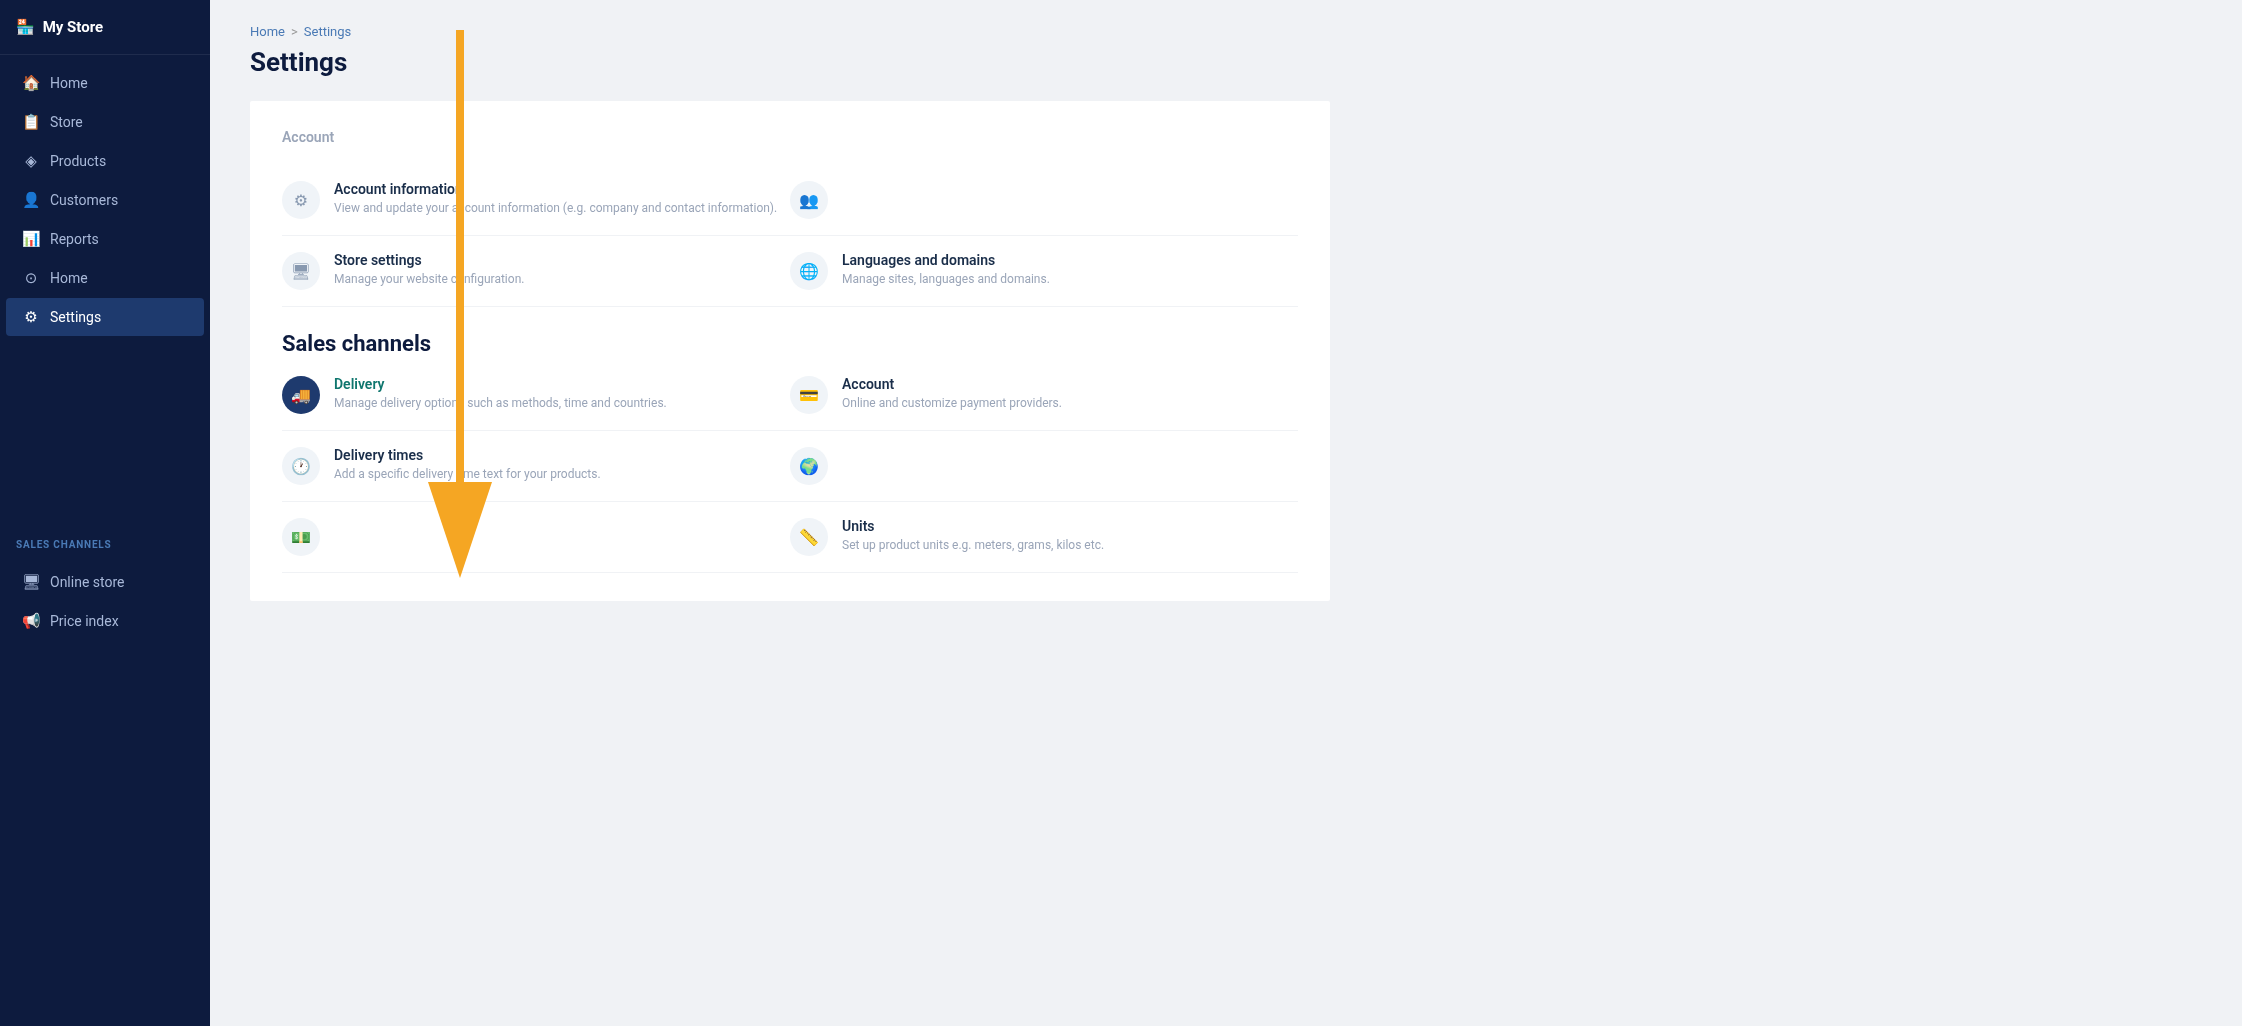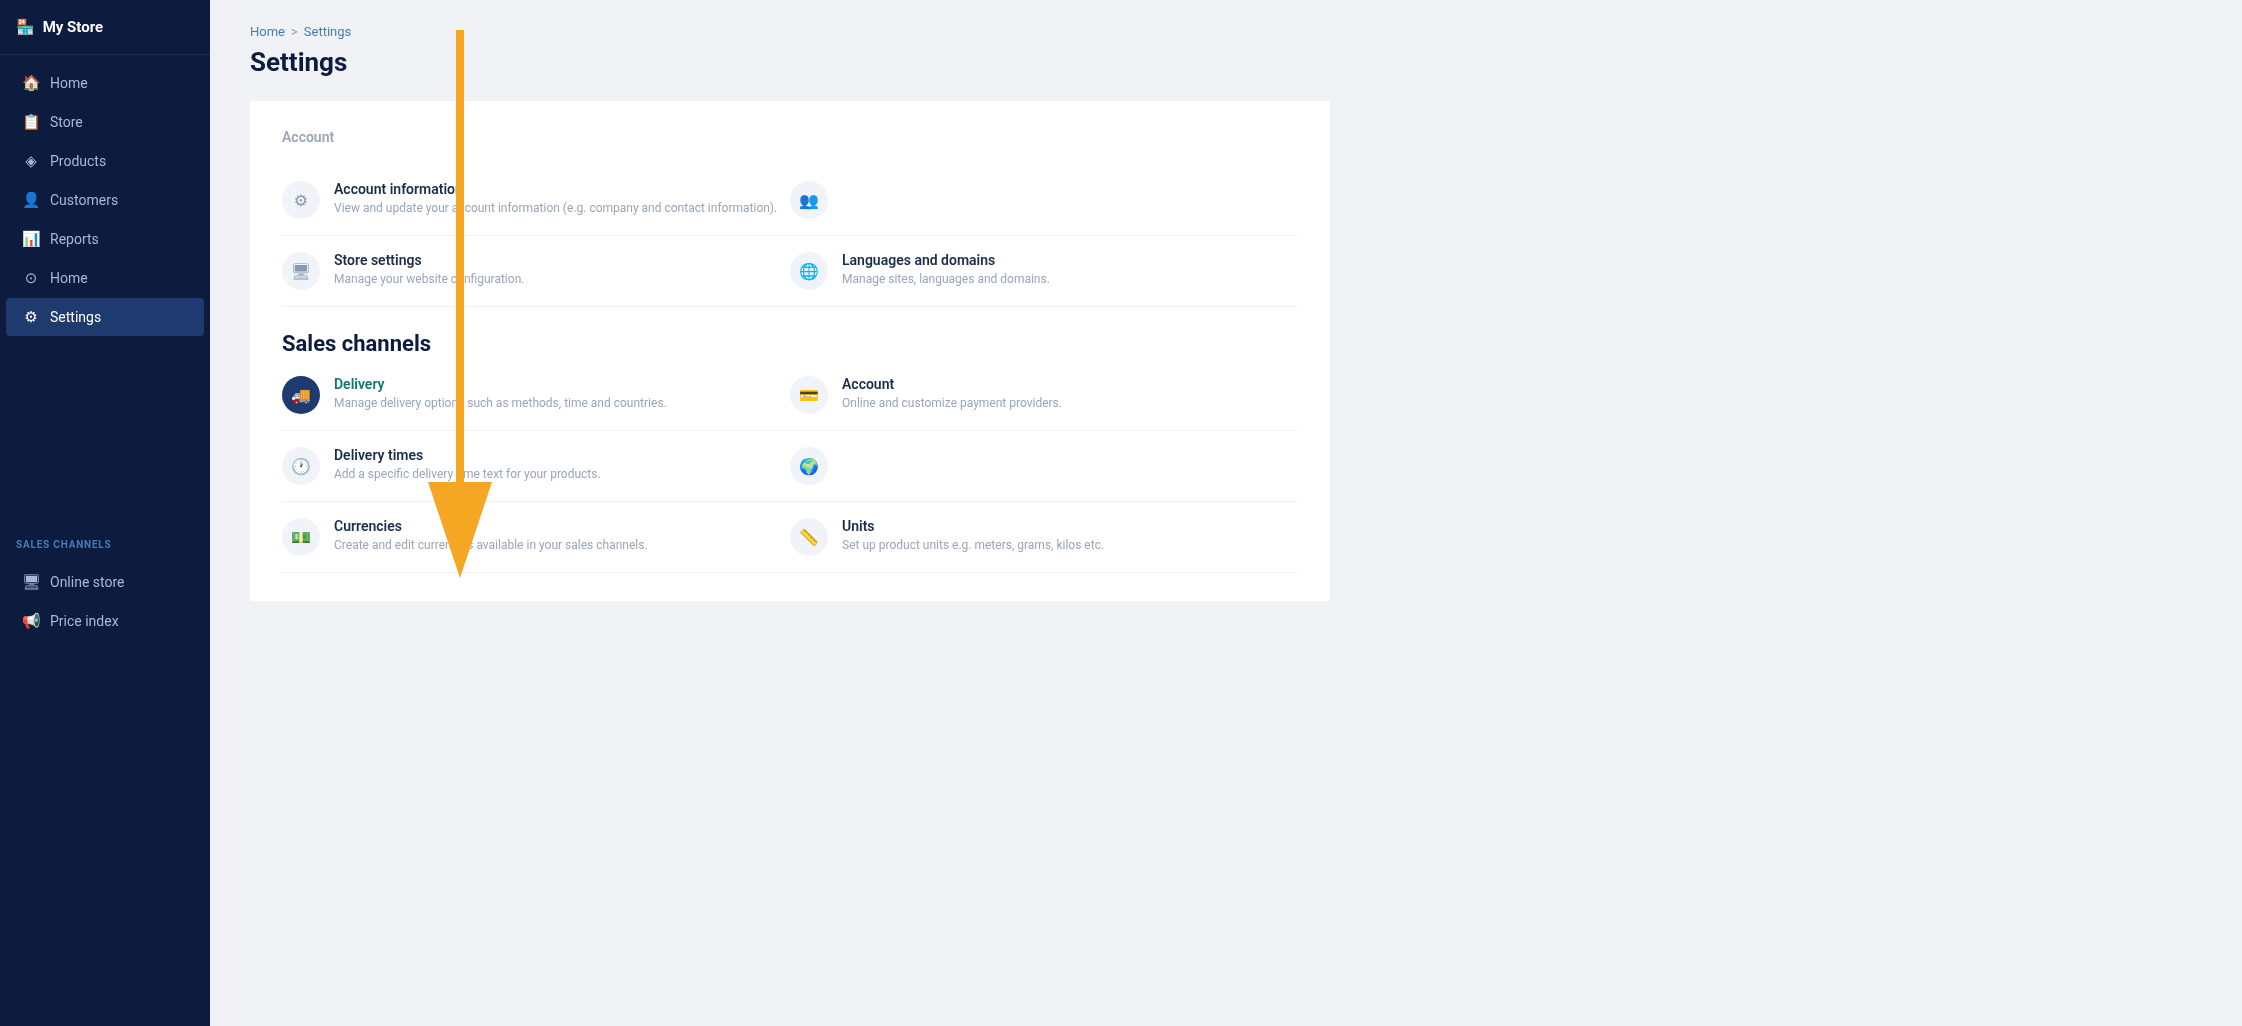--- a/index.html
+++ b/index.html
@@ -286,24 +286,20 @@
       <div>
         <div class="settings-item-title ">Delivery times</div>
         <div class="settings-item-desc">Add a specific delivery time text for your products.</div>
       </div>
     </div>
             <div class="settings-item">
       <div class="settings-item-icon ">🌍</div>
     </div>
             <div class="settings-item">
       <div class="settings-item-icon ">💵</div>
-      <div>
-        <div class="settings-item-title ">Currencies</div>
-        <div class="settings-item-desc">Create and edit currencies available in your sales channels.</div>
-      </div>
     </div>
             <div class="settings-item">
       <div class="settings-item-icon ">📏</div>
       <div>
         <div class="settings-item-title ">Units</div>
         <div class="settings-item-desc">Set up product units e.g. meters, grams, kilos etc.</div>
       </div>
     </div>
           </div>
       </div>

